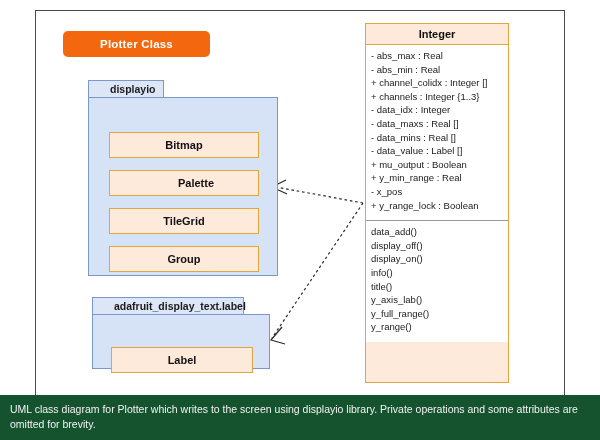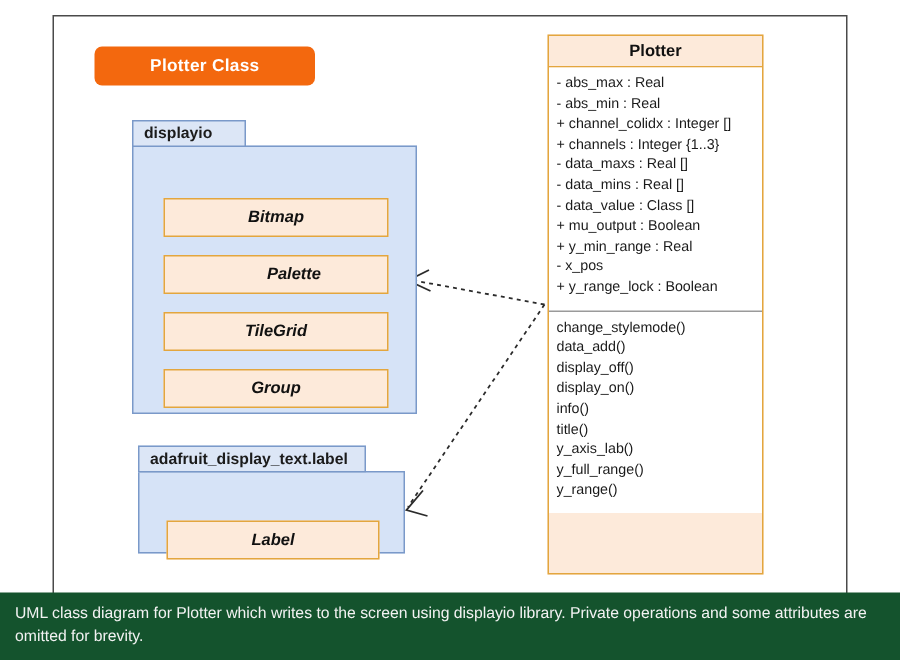--- a/index.html
+++ b/index.html
@@ -57,34 +57,33 @@
   .pkg-tab {
     position: absolute;
     left: 0;
     top: 0;
     height: 18px;
     background: #dce6f6;
     border: 1px solid #7a99c9;
     box-sizing: border-box;
     display: flex;
     align-items: center;
-    padding-left: 7px;
+    padding-left: 21px;
     font-size: 10.5px;
     font-weight: bold;
     color: #1b1b1b;
     white-space: nowrap;
     z-index: 2;
   }
   .pkg-body {
     position: absolute;
     left: 0;
     background: #d6e3f7;
     border: 1px solid #7a99c9;
     box-sizing: border-box;
-    font-style: italic;
   }
 
   
   #pkg-displayio { left: 88px; top: 80px; width: 190px; height: 196px; }
   #pkg-displayio .pkg-tab  { width: 76px; }
   #pkg-displayio .pkg-body { top: 17px; width: 190px; height: 179px; }
 
   
   #pkg-label { left: 92px; top: 297px; width: 178px; height: 72px; text-align: right; }
   #pkg-label .pkg-tab  { width: 152px; }
@@ -208,36 +207,36 @@
     <span>adafruit_display_text.label</span>
   </div>
   <div class="pkg-body">
     <div class="class-simple" id="class-label">
       <span>Label</span>
     </div>
   </div>
 </div>
 
 <div id="class-plotter">
-  <div id="plotter-name">Plotter</div>
+  <div id="plotter-name">Integer</div>
   <div class="plotter-compartment" id="plotter-attributes">
       <div class="member">- abs_max : Real</div>
       <div class="member">- abs_min : Real</div>
       <div class="member">+ channel_colidx : Integer []</div>
       <div class="member">+ channels : Integer {1..3}</div>
+      <div class="member">- data_idx : Integer</div>
       <div class="member">- data_maxs : Real []</div>
       <div class="member">- data_mins : Real []</div>
-      <div class="member">- data_value : Class []</div>
+      <div class="member">- data_value : Label []</div>
       <div class="member">+ mu_output : Boolean</div>
       <div class="member">+ y_min_range : Real</div>
       <div class="member">- x_pos</div>
       <div class="member">+ y_range_lock : Boolean</div>
     </div>
   <div class="plotter-compartment" id="plotter-operations">
-      <div class="member">change_stylemode()</div>
       <div class="member">data_add()</div>
       <div class="member">display_off()</div>
       <div class="member">display_on()</div>
       <div class="member">info()</div>
       <div class="member">title()</div>
       <div class="member">y_axis_lab()</div>
       <div class="member">y_full_range()</div>
       <div class="member">y_range()</div>
     </div>
 </div>

